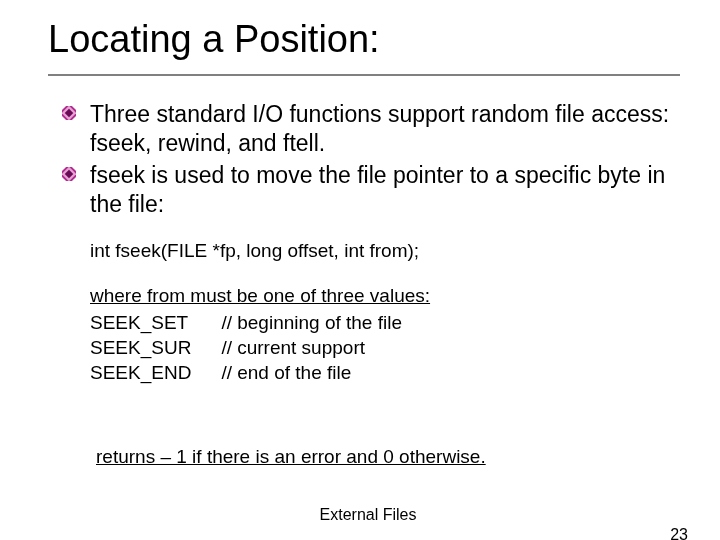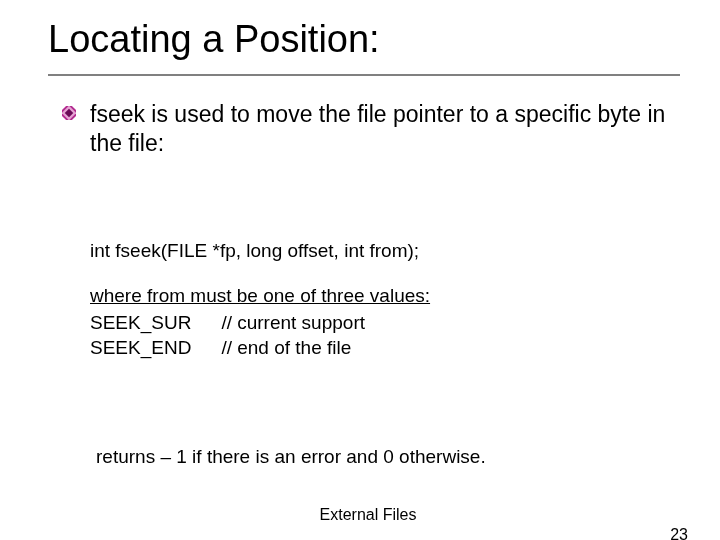--- a/index.html
+++ b/index.html
@@ -67,20 +67,21 @@
   .sig { margin-bottom: 20px; }
   .from-intro { margin-bottom: 2px; text-decoration: underline; }
   .seek-table { display: table; border-collapse: collapse; margin-bottom: 18px; }
   .seek-row { display: table-row; }
   .seek-cell { display: table-cell; padding-right: 30px; }
   .returns {
     position: absolute;
     left: 96px;
     top: 446px;
     font-size: 19px;
+    text-decoration: underline;
   }
   .footer-center {
     position: absolute;
     left: 8px;
     width: 720px;
     top: 506px;
     text-align: center;
     font-size: 16px;
     color: #000;
   }
@@ -103,28 +104,42 @@
 
   <div class="bullets">
     <div class="bullet">
       <span class="marker">
         <svg viewBox="0 0 14 14" width="14" height="14">
           <rect x="0" y="0" width="14" height="14" fill="#b22a8f" transform="rotate(45 7 7)"></rect>
           <rect x="1.8" y="1.8" width="10.4" height="10.4" fill="#e6a3d3" transform="rotate(45 7 7)"></rect>
           <rect x="4" y="4" width="6" height="6" fill="#6a0a57" transform="rotate(45 7 7)"></rect>
         </svg>
       </span>
+      <span> Three standard I/O functions support random file access: fseek, rewind, and ftell.</span>
+    </div>
+    <div class="bullet">
+      <span class="marker">
+        <svg viewBox="0 0 14 14" width="14" height="14">
+          <rect x="0" y="0" width="14" height="14" fill="#b22a8f" transform="rotate(45 7 7)"></rect>
+          <rect x="1.8" y="1.8" width="10.4" height="10.4" fill="#e6a3d3" transform="rotate(45 7 7)"></rect>
+          <rect x="4" y="4" width="6" height="6" fill="#6a0a57" transform="rotate(45 7 7)"></rect>
+        </svg>
+      </span>
       <span> fseek is used to move the file pointer to a specific byte in the file:</span>
     </div>
   </div>
 
   <div class="detail-block">
     <div class="sig">int fseek(FILE *fp, long offset, int from);</div>
     <div class="from-intro">where from must be one of three values:</div>
     <div class="seek-table">
+      <div class="seek-row">
+        <div class="seek-cell">SEEK_SET</div>
+        <div class="seek-cell">// beginning of the file</div>
+      </div>
       <div class="seek-row">
         <div class="seek-cell">SEEK_SUR</div>
         <div class="seek-cell">// current support</div>
       </div>
       <div class="seek-row">
         <div class="seek-cell">SEEK_END</div>
         <div class="seek-cell">// end of the file</div>
       </div>
     </div>
   </div>

